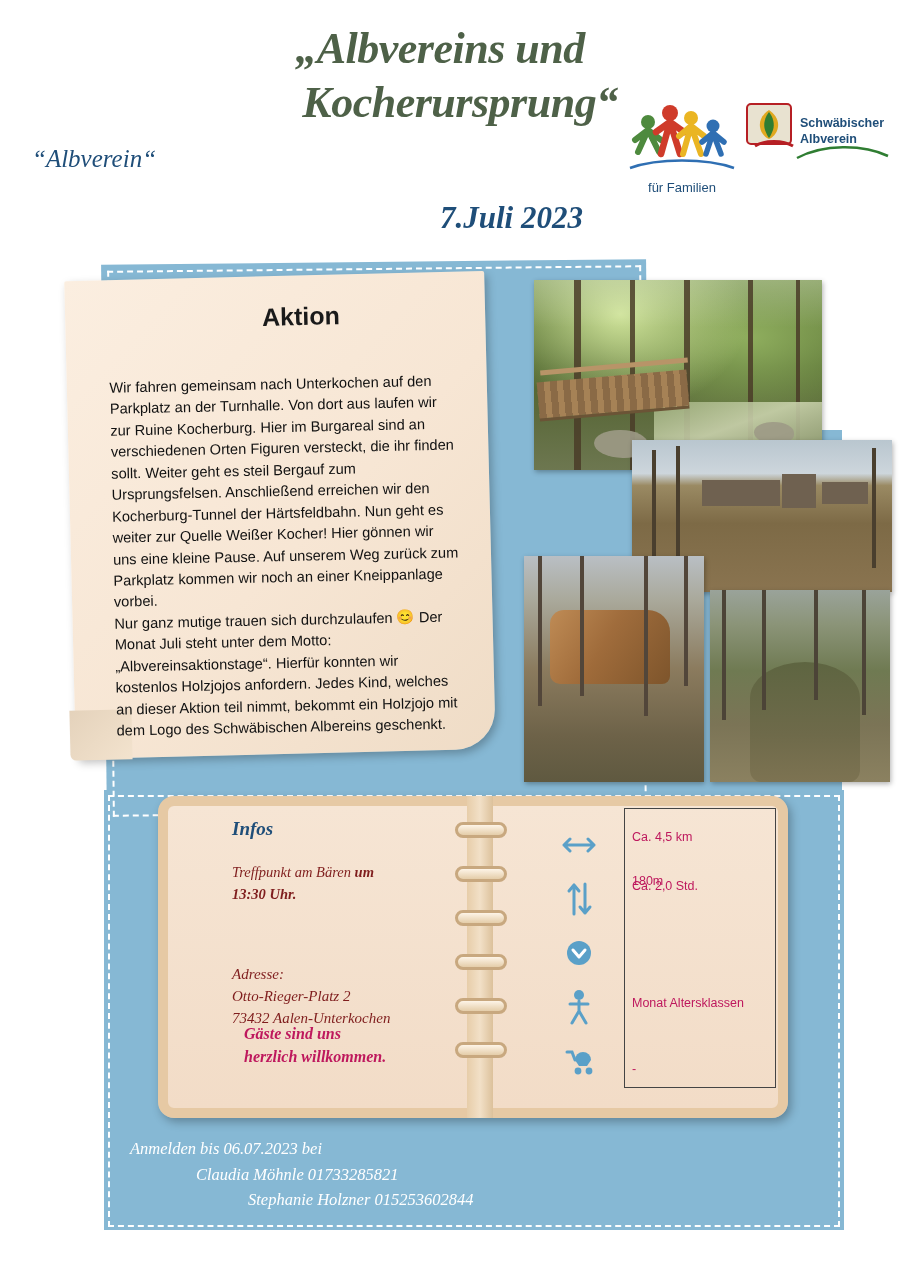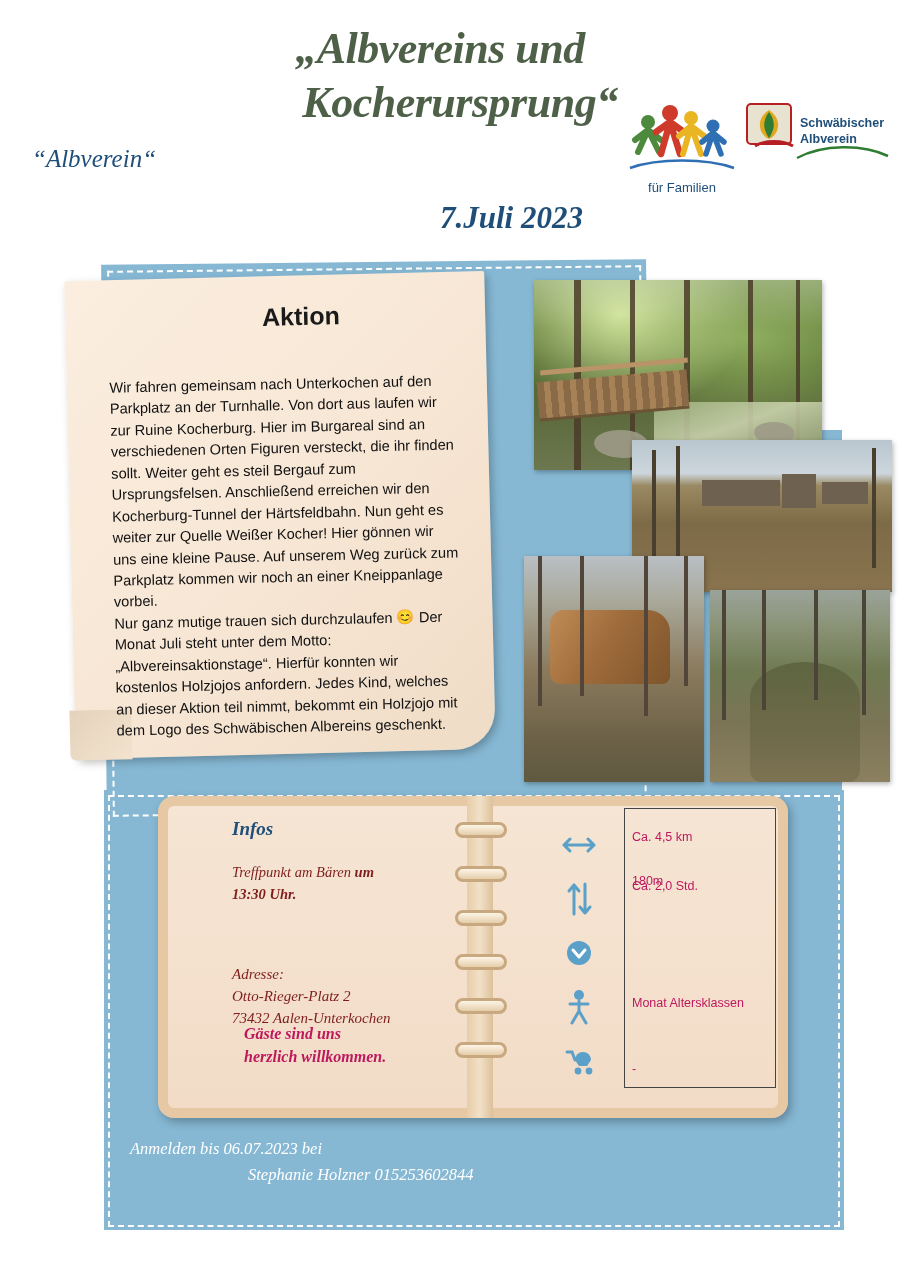--- a/index.html
+++ b/index.html
@@ -451,14 +451,15 @@
 
 <div class="data-box"></div>
 <div class="data-row" style="top:830px">Ca. 4,5 km</div>
 <div class="data-row" style="top:874px">180m</div>
 <div class="data-row" style="top:879px">Ca. 2,0 Std.</div>
 <div class="data-row" style="top:996px">Monat Altersklassen</div>
 <div class="data-row" style="top:1062px">-</div>
 
 <div class="footer">
   <span class="l1">Anmelden bis 06.07.2023 bei</span>
+  <span class="l2">Claudia Möhnle 01733285821</span>
   <span class="l3">Stephanie Holzner 015253602844</span>
 </div>
 
 </body></html>

